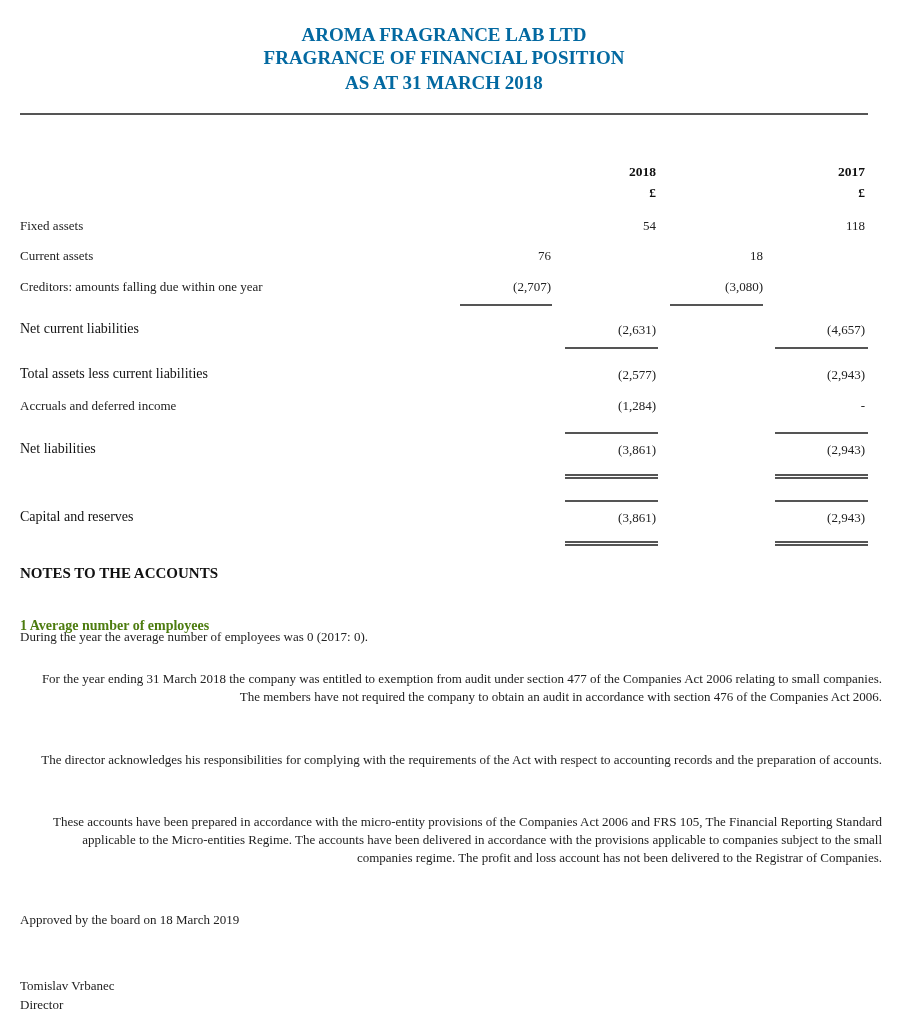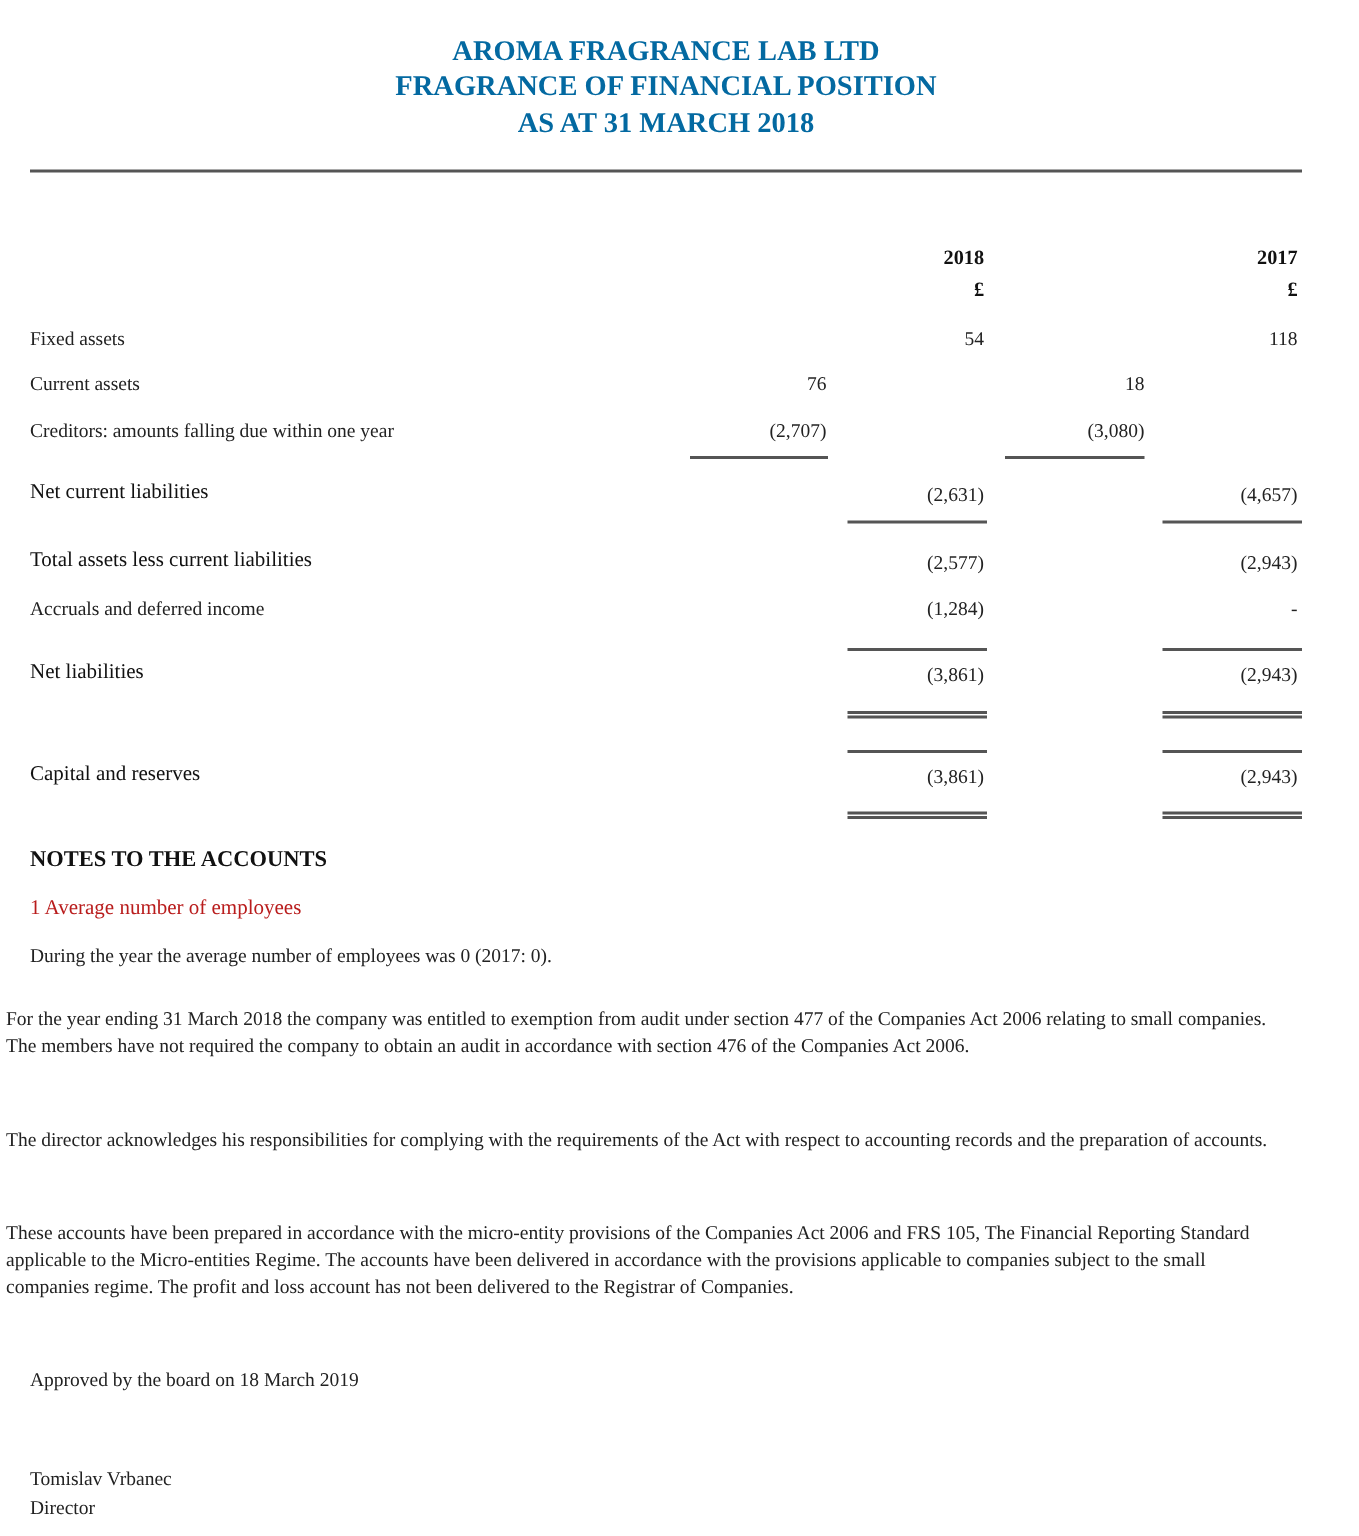--- a/index.html
+++ b/index.html
@@ -23,22 +23,22 @@
   .colB { left: 561px; width: 95px; }
   .colC { left: 670px; width: 93px; }
   .colD { left: 770px; width: 95px; }
   .line { position: absolute; height: 2px; background: #555; }
   .dbl  { position: absolute; height: 5px; border-top: 2px solid #555; border-bottom: 2px solid #555; box-sizing: border-box; }
   .lA { left: 460px; width: 92px; }
   .lC { left: 670px; width: 93px; }
   .lB { left: 565px; width: 93px; }
   .lD { left: 775px; width: 93px; }
   .h-notes { left: 20px; font-weight: bold; font-size: 15px; color: #111; }
-  .h-note { left: 20px; font-weight: normal; font-size: 14px; color: #b91c1c; }
-  .para { position: absolute; left: 4px; width: 850px; font-size: 13px; line-height: 18px; color: #222; }
+  .h-note { left: 20px; font-weight: bold; font-size: 14px; color: #4d7c0f; margin-top: 20px; }
+  .para { position: absolute; left: 32px; width: 850px; font-size: 13px; line-height: 18px; color: #222; text-align: right; }
 </style>
 </head>
 <body>
 
 <div class="title" style="top:24px">AROMA FRAGRANCE LAB LTD</div>
 <div class="title" style="top:47px">FRAGRANCE OF FINANCIAL POSITION</div>
 <div class="title" style="top:72px">AS AT 31 MARCH 2018</div>
 <div class="rule-top"></div>
 
 <div class="abs hdr colB" style="top:164px">2018</div>

